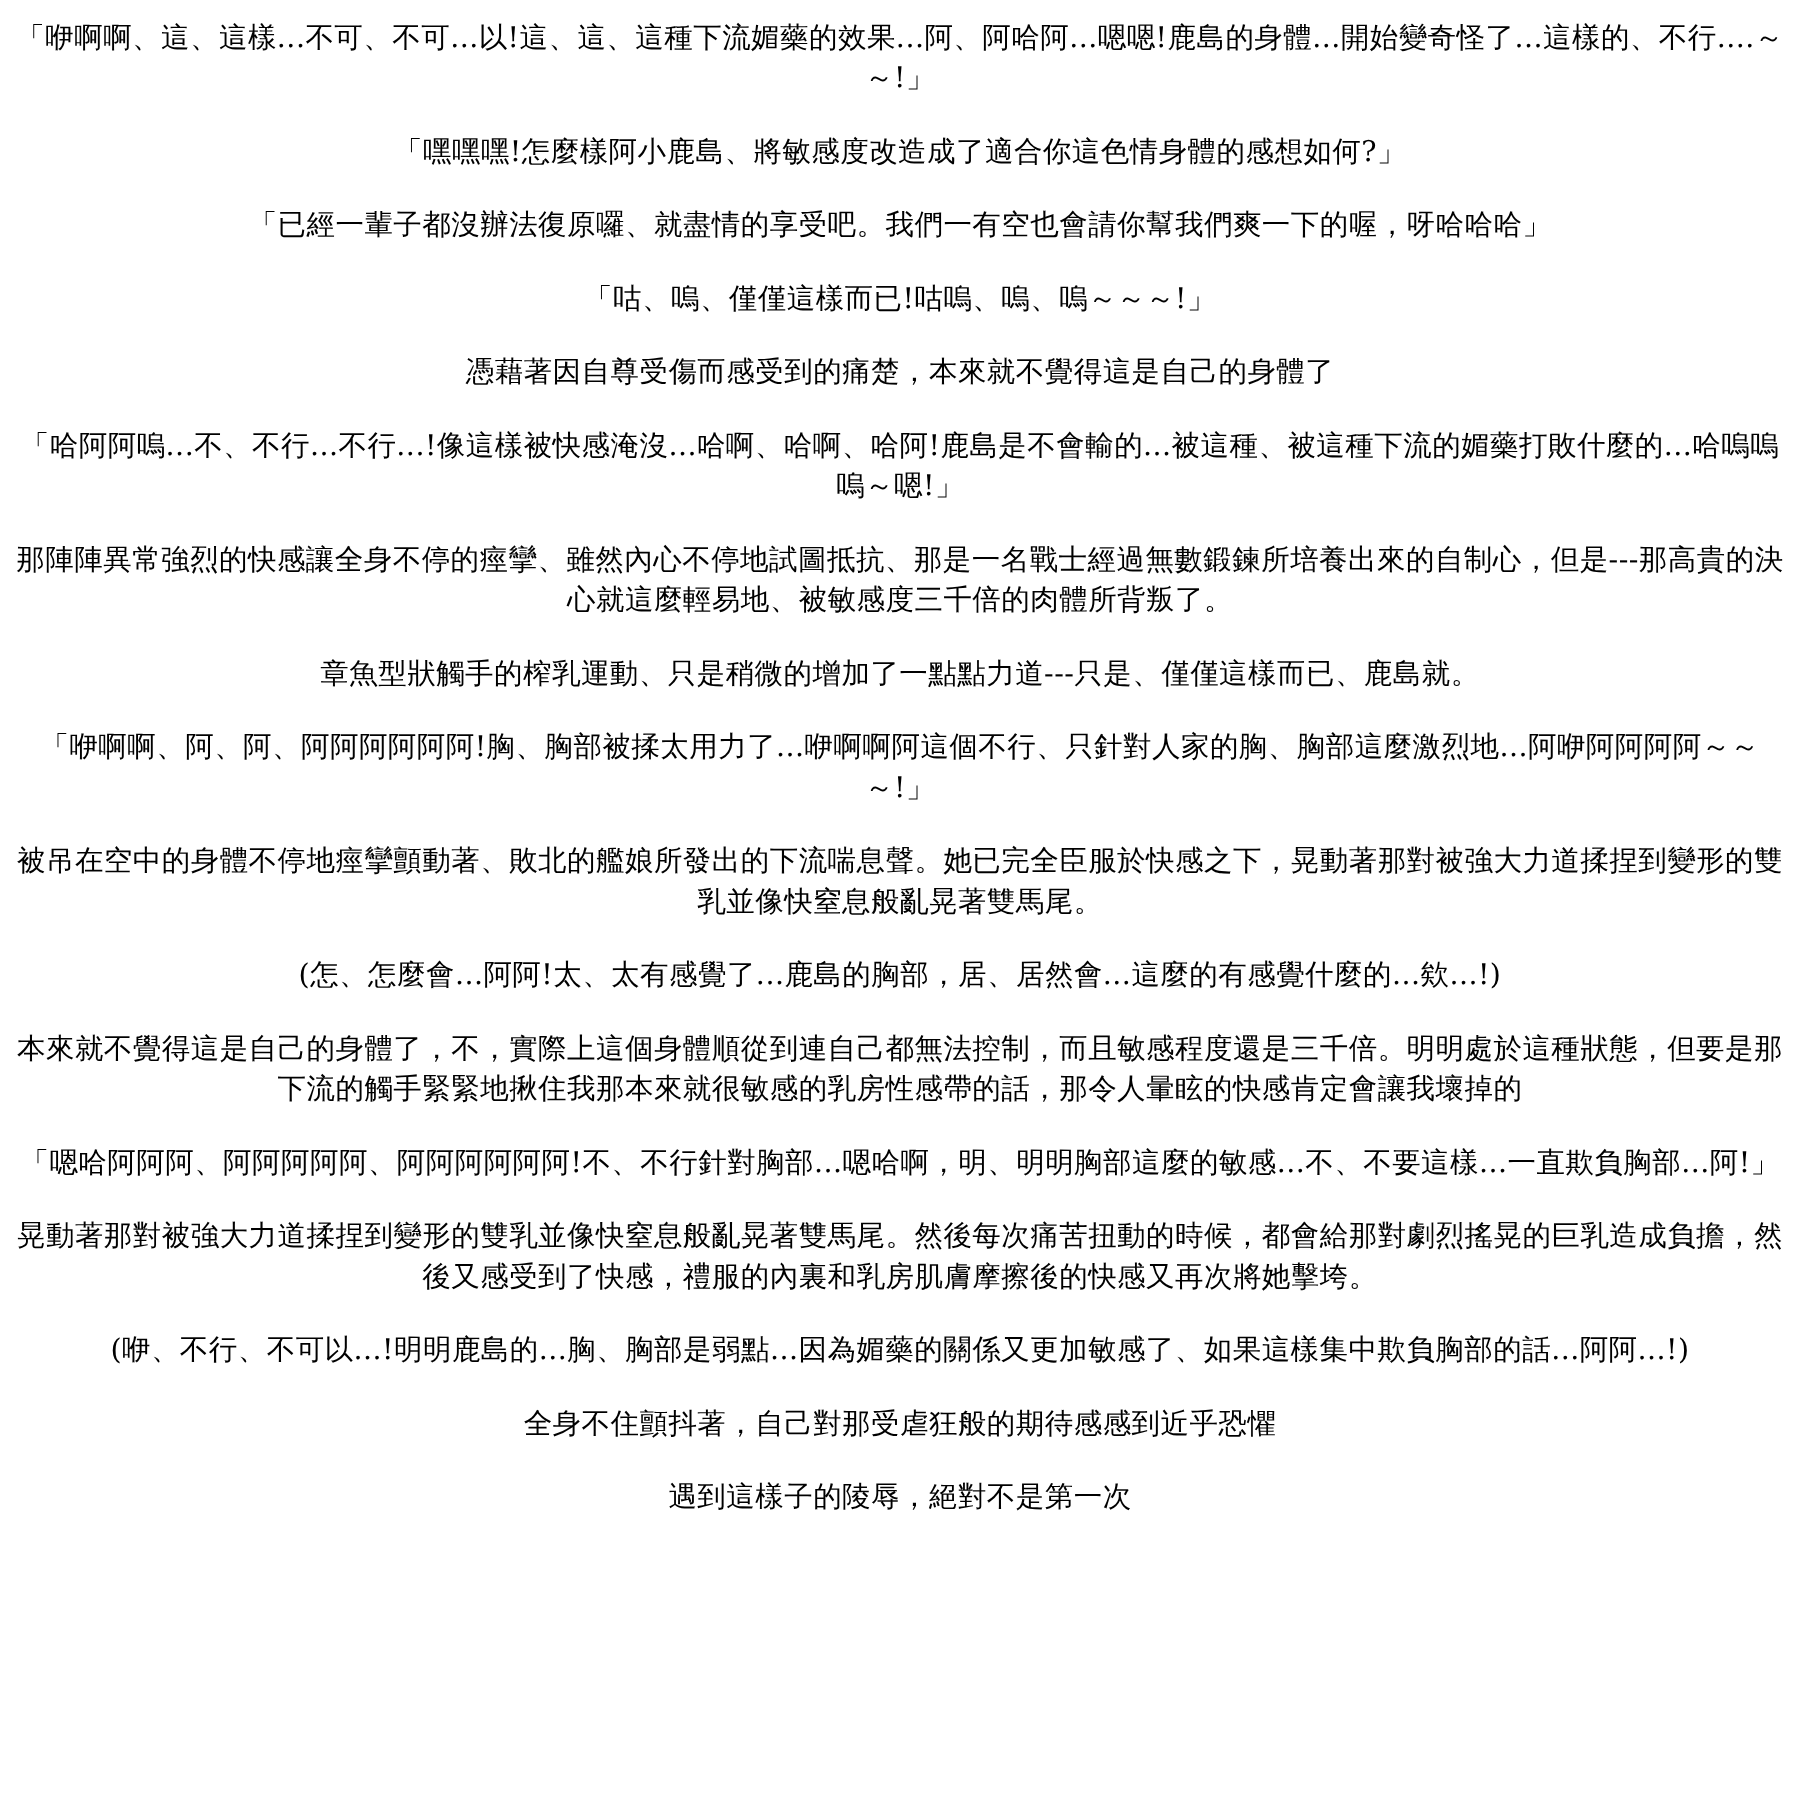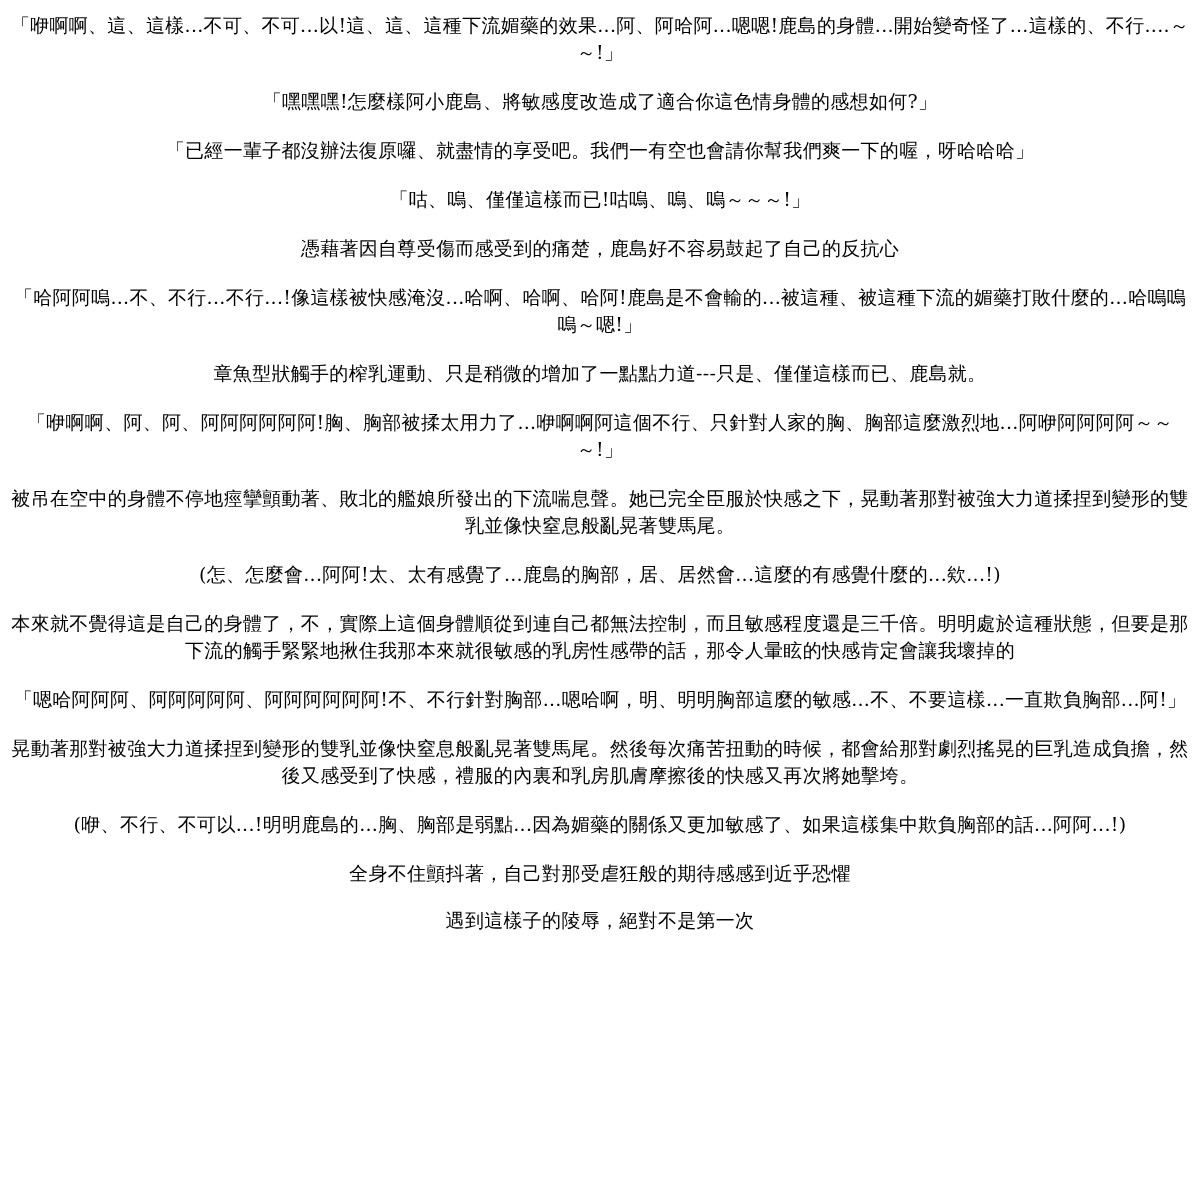--- a/index.html
+++ b/index.html
@@ -19,33 +19,33 @@
     line-height: 27px;
   }
   .paragraph {
     text-align: center;
     margin: 0 0 22px 0;
     word-break: break-all;
     letter-spacing: 0.3px;
   }
   .paragraph:last-child {
     margin-bottom: 0;
-    font-family: Liberation Mono, monospace;
   }
 </style>
 </head>
 <body>
 
 <div class="page">
   <p class="paragraph">「咿啊啊、這、這樣...不可、不可...以!這、這、這種下流媚藥的效果...阿、阿哈阿...嗯嗯!鹿島的身體...開始變奇怪了...這樣的、不行....～～!」</p>
   <p class="paragraph">「嘿嘿嘿!怎麼樣阿小鹿島、將敏感度改造成了適合你這色情身體的感想如何?」</p>
   <p class="paragraph">「已經一輩子都沒辦法復原囉、就盡情的享受吧。我們一有空也會請你幫我們爽一下的喔，呀哈哈哈」</p>
   <p class="paragraph">「咕、嗚、僅僅這樣而已!咕嗚、嗚、嗚～～～!」</p>
-  <p class="paragraph">憑藉著因自尊受傷而感受到的痛楚，鹿島好不容易鼓起了自己的反抗心</p>
+  <p class="paragraph">憑藉著因自尊受傷而感受到的痛楚，本來就不覺得這是自己的身體了</p>
   <p class="paragraph">「哈阿阿嗚...不、不行...不行...!像這樣被快感淹沒...哈啊、哈啊、哈阿!鹿島是不會輸的...被這種、被這種下流的媚藥打敗什麼的...哈嗚嗚嗚～嗯!」</p>
+  <p class="paragraph">那陣陣異常強烈的快感讓全身不停的痙攣、雖然內心不停地試圖抵抗、那是一名戰士經過無數鍛鍊所培養出來的自制心，但是---那高貴的決心就這麼輕易地、被敏感度三千倍的肉體所背叛了。</p>
   <p class="paragraph">章魚型狀觸手的榨乳運動、只是稍微的增加了一點點力道---只是、僅僅這樣而已、鹿島就。</p>
   <p class="paragraph">「咿啊啊、阿、阿、阿阿阿阿阿阿!胸、胸部被揉太用力了...咿啊啊阿這個不行、只針對人家的胸、胸部這麼激烈地...阿咿阿阿阿阿～～～!」</p>
   <p class="paragraph">被吊在空中的身體不停地痙攣顫動著、敗北的艦娘所發出的下流喘息聲。她已完全臣服於快感之下，晃動著那對被強大力道揉捏到變形的雙乳並像快窒息般亂晃著雙馬尾。</p>
   <p class="paragraph">(怎、怎麼會...阿阿!太、太有感覺了...鹿島的胸部，居、居然會...這麼的有感覺什麼的...欸...!)</p>
   <p class="paragraph">本來就不覺得這是自己的身體了，不，實際上這個身體順從到連自己都無法控制，而且敏感程度還是三千倍。明明處於這種狀態，但要是那下流的觸手緊緊地揪住我那本來就很敏感的乳房性感帶的話，那令人暈眩的快感肯定會讓我壞掉的</p>
   <p class="paragraph">「嗯哈阿阿阿、阿阿阿阿阿、阿阿阿阿阿阿!不、不行針對胸部...嗯哈啊，明、明明胸部這麼的敏感...不、不要這樣...一直欺負胸部...阿!」</p>
   <p class="paragraph">晃動著那對被強大力道揉捏到變形的雙乳並像快窒息般亂晃著雙馬尾。然後每次痛苦扭動的時候，都會給那對劇烈搖晃的巨乳造成負擔，然後又感受到了快感，禮服的內裏和乳房肌膚摩擦後的快感又再次將她擊垮。</p>
   <p class="paragraph">(咿、不行、不可以...!明明鹿島的...胸、胸部是弱點...因為媚藥的關係又更加敏感了、如果這樣集中欺負胸部的話...阿阿...!)</p>
   <p class="paragraph">全身不住顫抖著，自己對那受虐狂般的期待感感到近乎恐懼</p>
   <p class="paragraph">遇到這樣子的陵辱，絕對不是第一次</p>

